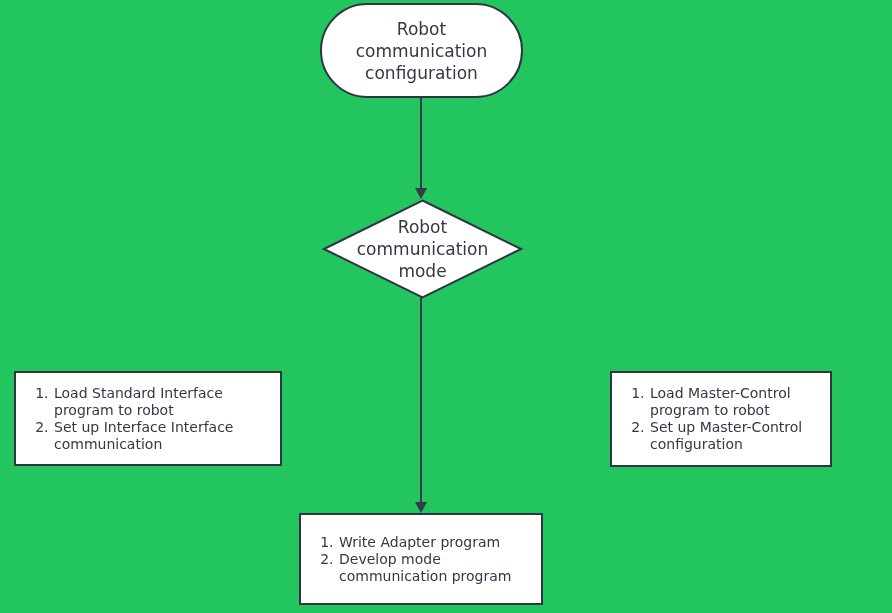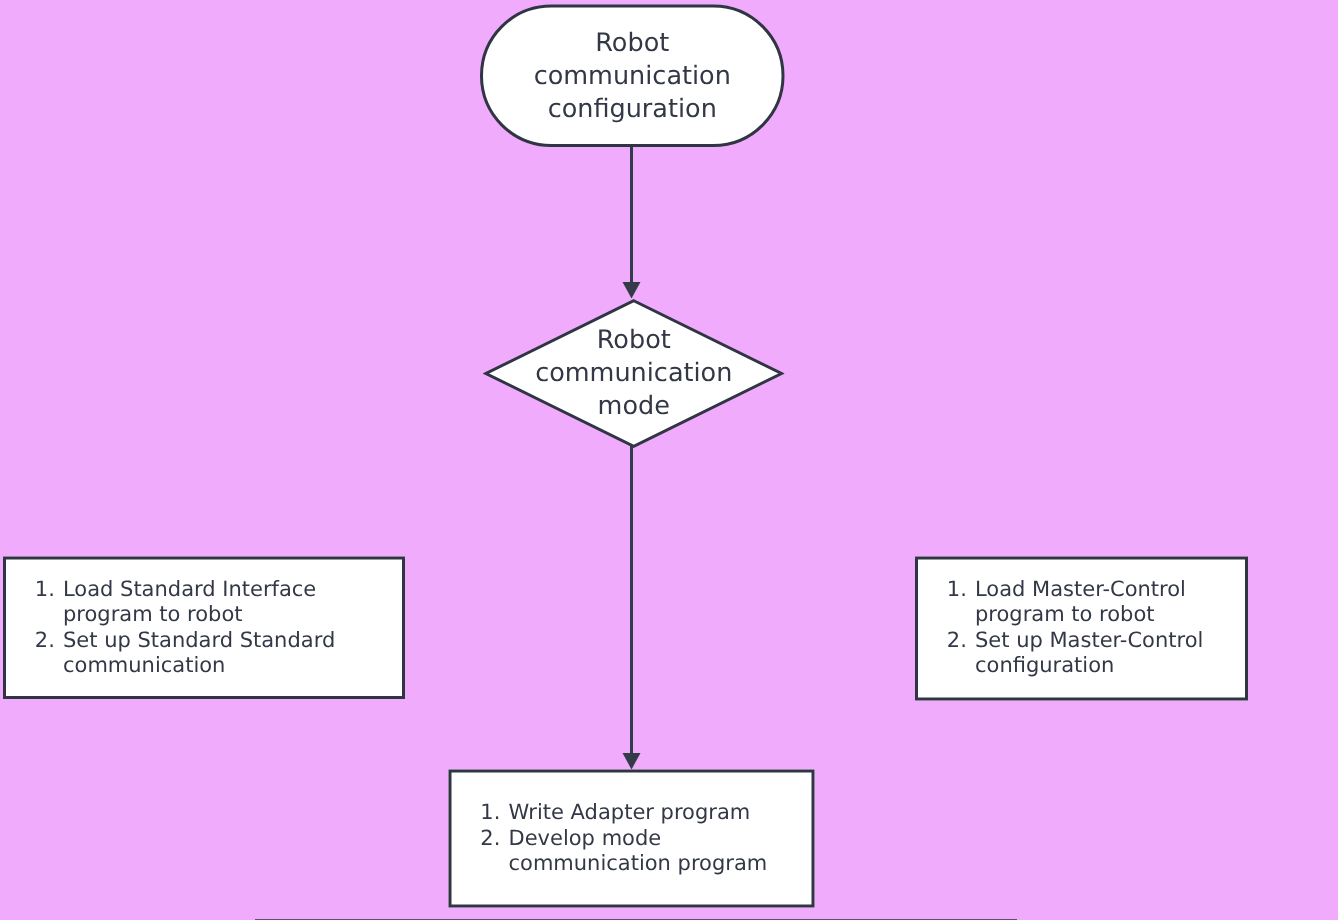--- a/index.html
+++ b/index.html
@@ -4,21 +4,21 @@
 <style>
   html, body {
     margin: 0;
     padding: 0;
     background: #000;
   }
   #canvas {
     position: relative;
     width: 892px;
     height: 613px;
-    background: #f0abfc;
+    background: #22c55e;
     overflow: hidden;
     font-family: "DejaVu Sans", "Liberation Sans", sans-serif;
     color: #333846;
   }
   
   .node {
     position: absolute;
     background: #ffffff;
     border: 2px solid #2f3542;
     box-sizing: border-box;
@@ -48,21 +48,21 @@
   }
   .listbox {
     display: flex; align-items: center;
     font-size: 14px; line-height: 17px;
   }
   .listbox ol {
     margin: 0;
     padding: 0 0 0 37px;
   }
   .listbox li { padding-left: 1px; }
-  #box-left   { left: 2px;   top: 371px; width: 268px; height: 95px; padding-right: 26px; }
+  #box-left   { left: 14px;   top: 371px; width: 268px; height: 95px; padding-right: 26px; }
   #box-right  { left: 610px; top: 371px; width: 222px; height: 96px; padding-right: 14px; }
   #box-bottom { left: 299px; top: 513px; width: 244px; height: 92px; padding-right: 14px; }
   
   .vline {
     position: absolute;
     width: 2px;
     background: #343b48;
   }
   #edge-start-decision { left: 420px; top: 98px;  height: 91px; }
   #edge-decision-adapter { left: 420px; top: 297px; height: 206px; }
@@ -96,21 +96,21 @@
 communication
 mode</div>
   </div>
 
   <div class="vline" id="edge-decision-adapter"></div>
   <div class="arrowhead-down" id="arrow-into-adapter"></div>
 
   <div class="node listbox" id="box-left">
     <ol>
       <li>Load Standard Interface program to robot</li>
-      <li>Set up Standard Standard communication</li>
+      <li>Set up Interface Interface communication</li>
     </ol>
   </div>
 
   <div class="node listbox" id="box-right">
     <ol>
       <li>Load Master-Control program to robot</li>
       <li>Set up Master-Control configuration</li>
     </ol>
   </div>
 

